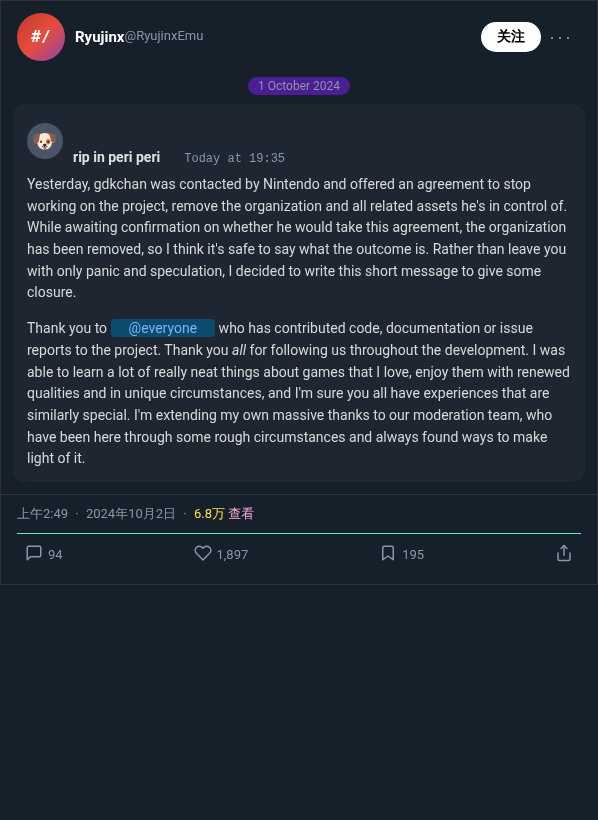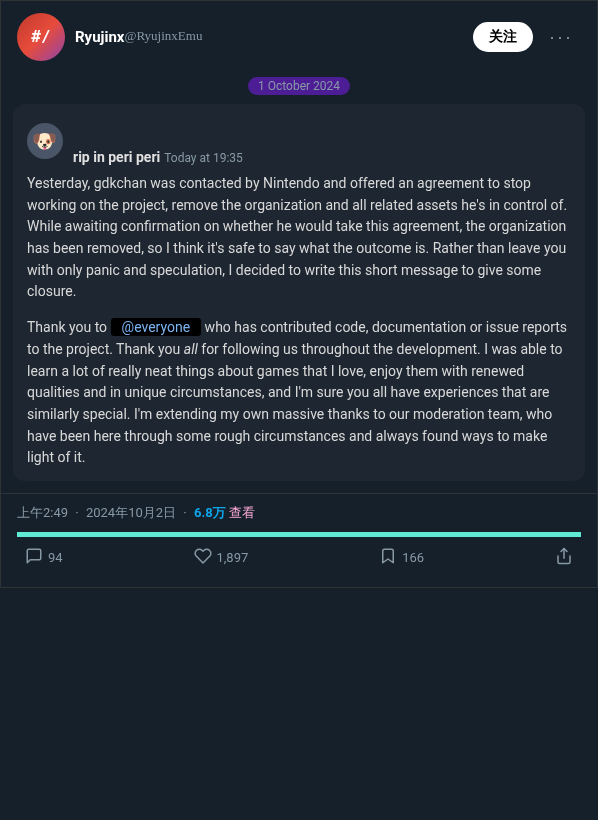--- a/index.html
+++ b/index.html
@@ -34,26 +34,24 @@
       flex-direction: row;
     }
     .account-name {
       font-weight: 700;
       font-size: 15px;
       color: #ffffff;
     }
     .account-handle {
       font-size: 13px;
       color: #8899a6;
-      font-family: Liberation Serif, serif;
     }
     .header-actions {
       display: flex;
       align-items: center;
-      gap: 8px;
     }
     .follow-btn {
       background: #ffffff;
       color: #000000;
       border: none;
       border-radius: 20px;
       padding: 6px 16px;
       font-size: 14px;
       font-weight: 700;
       cursor: pointer;
@@ -90,47 +88,48 @@
     }
     .message-header {
       display: flex;
       align-items: center;
       gap: 10px;
       margin-bottom: 8px;
     }
     .msg-author-info {
       display: flex;
       align-items: baseline;
-      gap: 4px;
+      gap: 24px;
       margin-top: 33px;
     }
     .msg-author-name {
       font-weight: 700;
       font-size: 14px;
       color: #e0e0e0;
     }
     .msg-timestamp {
       font-size: 12px;
       color: #8899a6;
+      font-family: Liberation Mono, monospace;
     }
     .message-body {
       font-size: 14px;
       line-height: 1.55;
       color: #d9d9d9;
     }
     .message-body p {
       margin-bottom: 14px;
     }
     .message-body p:last-child {
       margin-bottom: 0;
     }
     .mention {
-      background: #000000;
+      background: #0c4a6e;
       color: #7ab4f5;
-      padding: 1px 11px;
+      padding: 1px 18px;
       border-radius: 3px;
       margin-top: 31px;
     }
     em {
       font-style: italic;
     }
 
     
     .tweet-footer {
       padding: 10px 16px 8px 16px;
@@ -142,34 +141,34 @@
       margin-bottom: 10px;
     }
     .tweet-meta span.time {
       color: #8899a6;
       text-align: center;
     }
     .tweet-meta span.dot {
       margin: 0 4px;
     }
     .tweet-meta span.views {
-      color: #0ea5e9;
-      font-weight: 700;
+      color: #fde047;
+      font-weight: 400;
     }
     .tweet-meta span.views-label {
       color: #f9a8d4;
     }
 
     
     .action-bar {
       display: flex;
       justify-content: space-between;
       align-items: center;
       padding: 4px 0;
-      border-top: 5px solid #5eead4;
+      border-top: 1px solid #5eead4;
     }
     .action-item {
       display: flex;
       align-items: center;
       gap: 5px;
       color: #8899a6;
       font-size: 13px;
       cursor: pointer;
       padding: 6px 8px;
       border-radius: 20px;
@@ -282,21 +281,21 @@
             </svg>
         </span>
         <span class="action-count">1,897</span>
       </div>
       <div class="action-item">
         <span class="action-icon">
           <svg width="18" height="18" viewBox="0 0 24 24" fill="none" stroke="currentColor" stroke-width="2" stroke-linecap="round" stroke-linejoin="round">
               <path d="M19 21l-7-5-7 5V5a2 2 0 0 1 2-2h10a2 2 0 0 1 2 2z"></path>
             </svg>
         </span>
-        <span class="action-count">166</span>
+        <span class="action-count">195</span>
       </div>
       <div class="action-item">
         <span class="action-icon">
           <svg width="18" height="18" viewBox="0 0 24 24" fill="none" stroke="currentColor" stroke-width="2" stroke-linecap="round" stroke-linejoin="round">
               <path d="M4 12v8a2 2 0 0 0 2 2h12a2 2 0 0 0 2-2v-8"></path>
               <polyline points="16 6 12 2 8 6"></polyline>
               <line x1="12" y1="2" x2="12" y2="15"></line>
             </svg>
         </span>
       </div>

